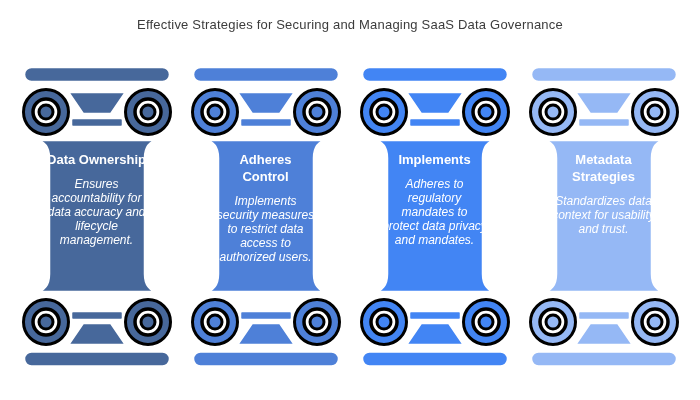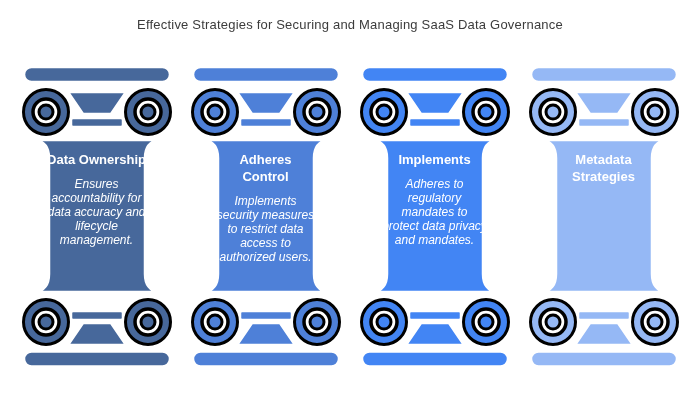--- a/index.html
+++ b/index.html
@@ -130,17 +130,18 @@
     </div>
 
     <div class="pillar">
       <svg class="pillar-svg" viewBox="0 0 150 304">
         <g fill="#95B8F5">
             <use href="#pillar-shape" width="150" height="304"></use>
           </g>
       </svg>
       <div class="pillar-text">
         <div class="pillar-heading">Metadata Strategies</div>
+        <div class="pillar-desc">Standardizes data context for usability and trust.</div>
       </div>
     </div>
 
   </div>
 </div>
 
 </body></html>

